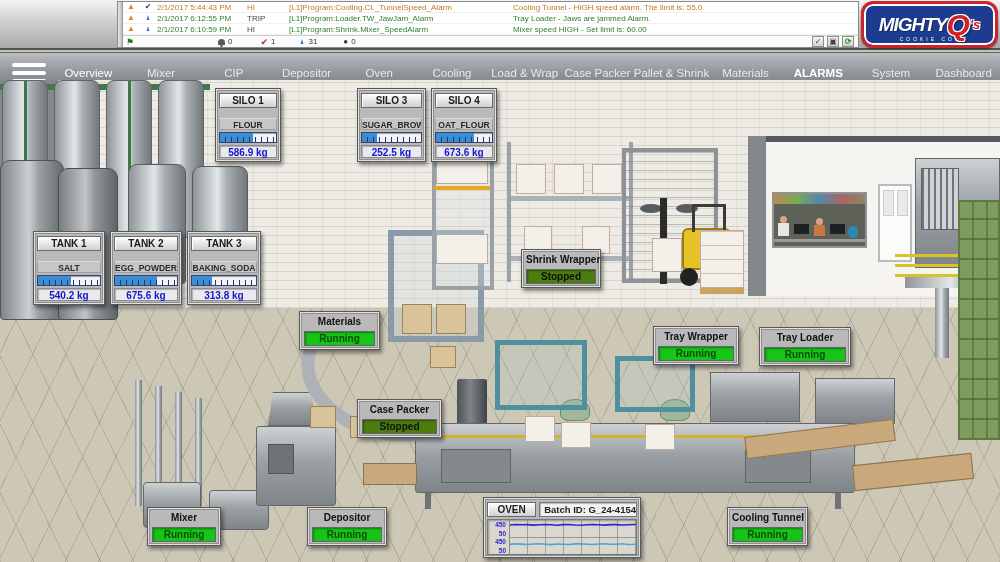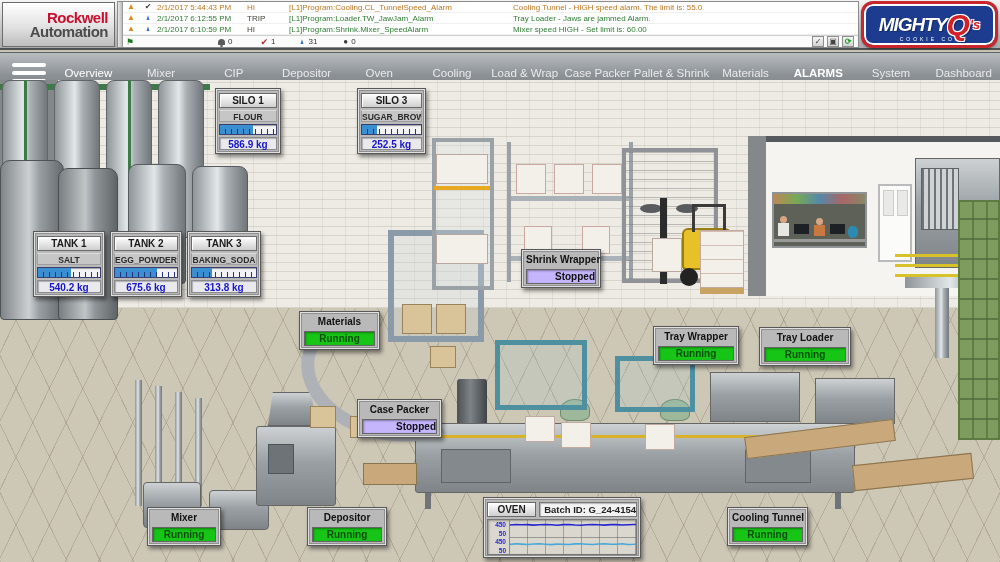--- a/index.html
+++ b/index.html
@@ -87,40 +87,40 @@
   .steelbox { background:linear-gradient(180deg,#cdd1d3,#9aa0a4 45%,#7e8488); border:1px solid #666; }
 
   
   .hmi-panel { position:absolute; background:#b9b9b9; border:1px solid #585858;
     box-shadow:inset 0 0 0 1px #e0e0e0, inset 0 0 0 2px #8f8f8f, 2px 3px 4px rgba(0,0,0,.45);
     padding:4px 3px 3px; }
   .panel-btn { background:linear-gradient(#ffffff,#e2e2e2 60%,#cfcfcf); border:1px solid #6a6a6a;
     box-shadow:inset 1px 1px 0 #fff; font-weight:bold; font-size:10px; text-align:center;
     color:#1a1a1a; height:15px; line-height:13px; cursor:pointer; white-space:nowrap; }
   .mat-label { font-size:8.5px; font-weight:bold; color:#2a2a2a; text-align:center; height:12px;
-    line-height:12px; margin-top:2px; background:#c6c6c6; border:1px solid #9e9e9e;
+    line-height:12px; margin-top:10px; background:#c6c6c6; border:1px solid #9e9e9e;
     border-top-color:#dcdcdc; white-space:nowrap; overflow:hidden; }
   .gauge { position:relative; height:11px; margin-top:2px; background:#f3f3f6; border:1px solid #39406e;
     box-shadow:inset 1px 1px 1px rgba(0,0,0,.35); overflow:hidden; }
   .gauge-fill { position:absolute; left:0; top:0; bottom:0; background:#3a8ed2; }
   .gauge-ticks { position:absolute; left:0; right:0; bottom:0; height:5px;
     background:repeating-linear-gradient(90deg,transparent 0 5px,#27307a 5px 6px); }
   .val { margin-top:2px; height:13px; line-height:13px; text-align:center; font-size:10px;
     font-weight:bold; color:#1616c8; background:#e9e9ee; border:1px solid #8a8a8a;
     box-shadow:inset 1px 1px 1px rgba(0,0,0,.25); white-space:nowrap; }
 
   .status-box { position:absolute; background:#b9b9b9; border:1px solid #585858;
     box-shadow:inset 0 0 0 1px #e0e0e0, inset 0 0 0 2px #8f8f8f, 2px 3px 4px rgba(0,0,0,.45);
     padding:3px 4px; cursor:pointer; }
   .sb-title { font-size:10px; font-weight:bold; color:#111; text-align:center; height:14px;
     line-height:14px; white-space:nowrap; }
   .sb-status { margin-top:2px; height:15px; line-height:14px; text-align:center; font-size:10px;
     font-weight:bold; border:1px solid #666; box-shadow:inset 1px 1px 2px rgba(0,0,0,.35); }
   .st-running { background:#16c516; color:#0b4d0b; }
-  .st-stopped { background:#c4b5fd; color:#111;text-align:right; }
+  .st-stopped { background:#4d7c0f; color:#111; }
 
   
   #oven-panel { position:absolute; left:483px; top:417px; width:158px; height:61px; }
   #oven-head { display:flex; gap:3px; }
   #oven-head .panel-btn { width:52px; }
   #oven-batch { flex:1; background:#f2f2f2; border:1px solid #777; box-shadow:inset 1px 1px 1px rgba(0,0,0,.25);
     font-size:9.5px; font-weight:bold; color:#222; height:15px; line-height:13px; padding-left:4px; white-space:nowrap; }
   #oven-chart { position:relative; margin-top:2px; height:36px; background:#dad7ce; border:1px solid #777;
     box-shadow:inset 1px 1px 2px rgba(0,0,0,.3); overflow:hidden; }
   #oven-ylabels { position:absolute; left:0; top:0; width:20px; height:100%; font-size:6.5px;
@@ -131,24 +131,20 @@
       repeating-linear-gradient(90deg, transparent 0 17px, rgba(90,90,90,.45) 17px 18px),
       linear-gradient(transparent 17px, rgba(90,90,90,.5) 17px, rgba(90,90,90,.5) 18px, transparent 18px); }
   #oven-plot svg { position:absolute; left:0; top:0; }
 </style>
 </head>
 <body>
 
 <div id="app">
 
   <div id="topbar">
-    <div id="rockwell">
-      <div class="rw1">Rockwell</div>
-      <div class="rw2">Automation</div>
-    </div>
 
     <div id="alarm-banner">
       <div id="alarm-scroll"></div>
       <div id="alarm-main">
         <div class="alm-row alm-unack">
           <span class="alm-ico ico-warn">▲</span>
           <span class="alm-ico ico-ackchk">✔</span>
           <span class="c-time">2/1/2017 5:44:43 PM</span>
           <span class="c-sev">HI</span>
           <span class="c-src">[L1]Program:Cooling.CL_TunnelSpeed_Alarm</span>
@@ -364,20 +360,29 @@
     </div>
     <div class="hmi-panel" style="left:357px;top:8px;width:69px">
       <div class="panel-btn">SILO 3</div>
       <div class="mat-label">SUGAR_BROWN</div>
       <div class="gauge">
           <div class="gauge-fill" style="width: 25%;"></div>
           <div class="gauge-ticks"></div>
         </div>
       <div class="val">252.5 kg</div>
     </div>
+    <div class="hmi-panel" style="left:431px;top:8px;width:66px">
+      <div class="panel-btn">SILO 4</div>
+      <div class="mat-label">OAT_FLOUR</div>
+      <div class="gauge">
+          <div class="gauge-fill" style="width: 67%;"></div>
+          <div class="gauge-ticks"></div>
+        </div>
+      <div class="val">673.6 kg</div>
+    </div>
 
     <div class="hmi-panel" style="left:33px;top:151px;width:72px">
       <div class="panel-btn">TANK 1</div>
       <div class="mat-label">SALT</div>
       <div class="gauge">
           <div class="gauge-fill" style="width: 54%;"></div>
           <div class="gauge-ticks"></div>
         </div>
       <div class="val">540.2 kg</div>
     </div>

